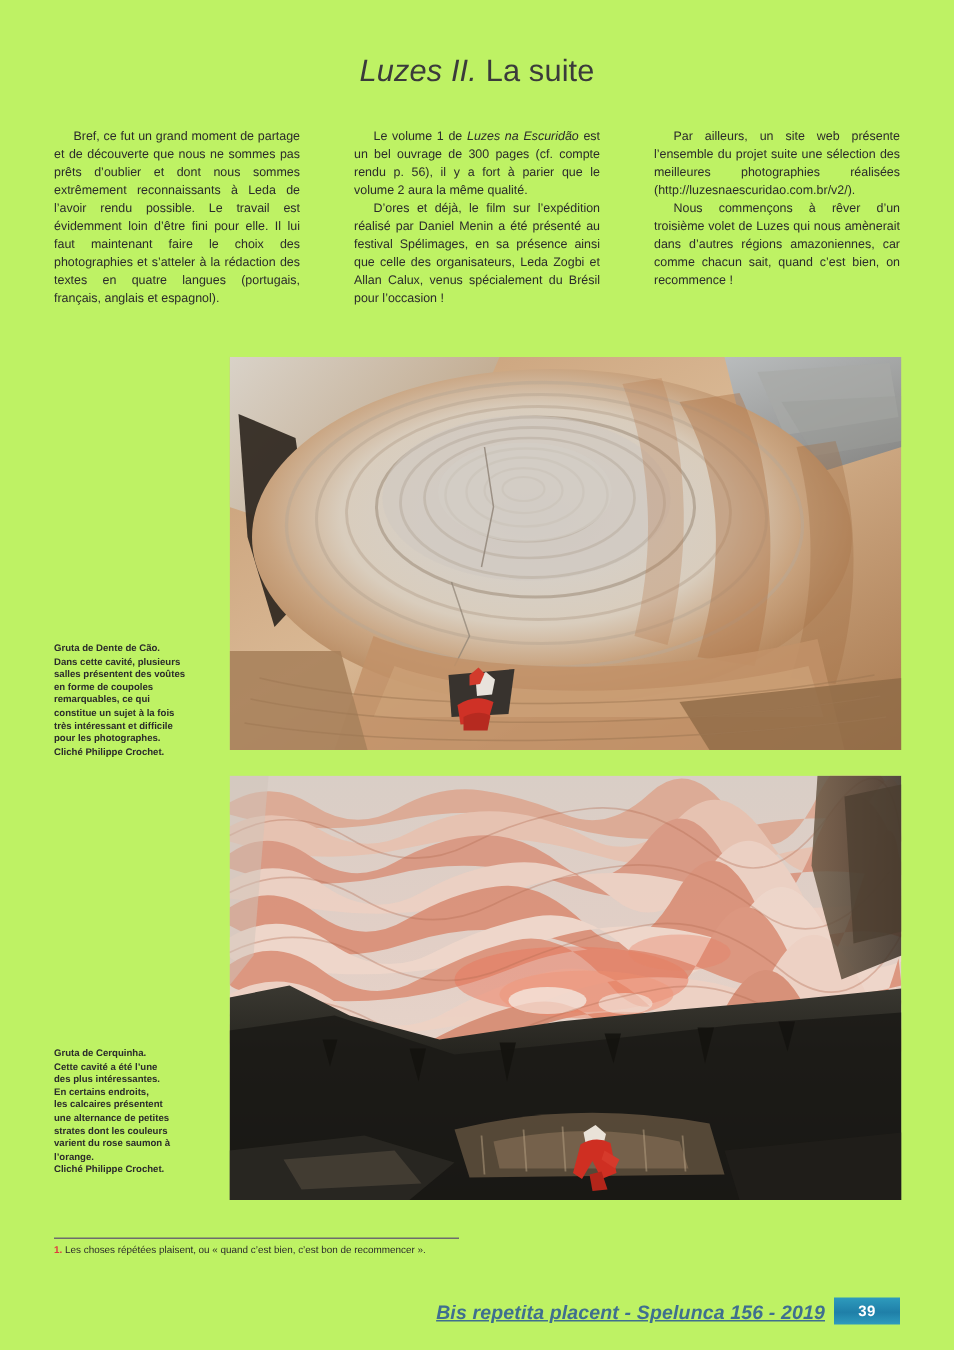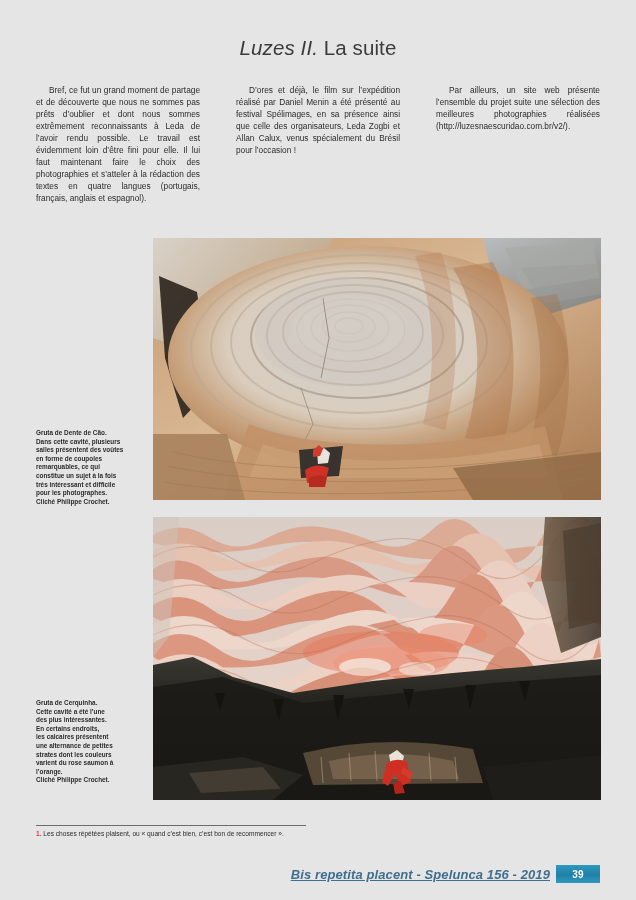--- a/index.html
+++ b/index.html
@@ -14,21 +14,21 @@
     font-family: "Liberation Sans", sans-serif;
     color: #231f20;
     position: relative;
   }
 
   .page {
     position: absolute;
     left: 0; top: 0;
     width: 636px;
     height: 900px;
-    background: #e5e5e5;
+    background: #bef264;
   }
 
   
   .title {
     position: absolute;
     left: 0; top: 36px;
     width: 636px;
     text-align: center;
     font-size: 20.5px;
     letter-spacing: 0.1px;
@@ -149,25 +149,27 @@
     <span class="it">Luzes II.</span><span> La suite</span>
   </div>
 
   <div class="cols">
 
     <div class="col">
       <p>Bref, ce fut un grand moment de partage et de découverte que nous ne sommes pas prêts d’oublier et dont nous sommes extrêmement reconnaissants à Leda de l’avoir rendu possible. Le travail est évidemment loin d’être fini pour elle. Il lui faut maintenant faire le choix des photographies et s’atteler à la rédaction des textes en quatre langues (portugais, français, anglais et espagnol).</p>
     </div>
 
     <div class="col">
+      <p>Le volume 1 de <span class="it">Luzes na Escuridão</span> est un bel ouvrage de 300 pages (cf. compte rendu p. 56), il y a fort à parier que le volume 2 aura la même qualité.</p>
       <p>D’ores et déjà, le film sur l’expédition réalisé par Daniel Menin a été présenté au festival Spélimages, en sa présence ainsi que celle des organisateurs, Leda Zogbi et Allan Calux, venus spécialement du Brésil pour l’occasion !</p>
     </div>
 
     <div class="col">
       <p>Par ailleurs, un site web présente l’ensemble du projet suite une sélection des meilleures photographies réalisées (http://luzesnaescuridao.com.br/v2/).</p>
+      <p>Nous commençons à rêver d’un troisième volet de Luzes qui nous amènerait dans d’autres régions amazoniennes, car comme chacun sait, quand c’est bien, on recommence !</p>
     </div>
 
   </div>
 
   <div class="figure" id="fig1">
     <svg class="photo" viewBox="0 0 448 262" preserveAspectRatio="none">
       <defs>
         <radialGradient id="domeG" cx="47%" cy="44%" r="62%">
           <stop offset="0%" stop-color="#cfc9c2"></stop>
           <stop offset="28%" stop-color="#d6cfc6"></stop>

